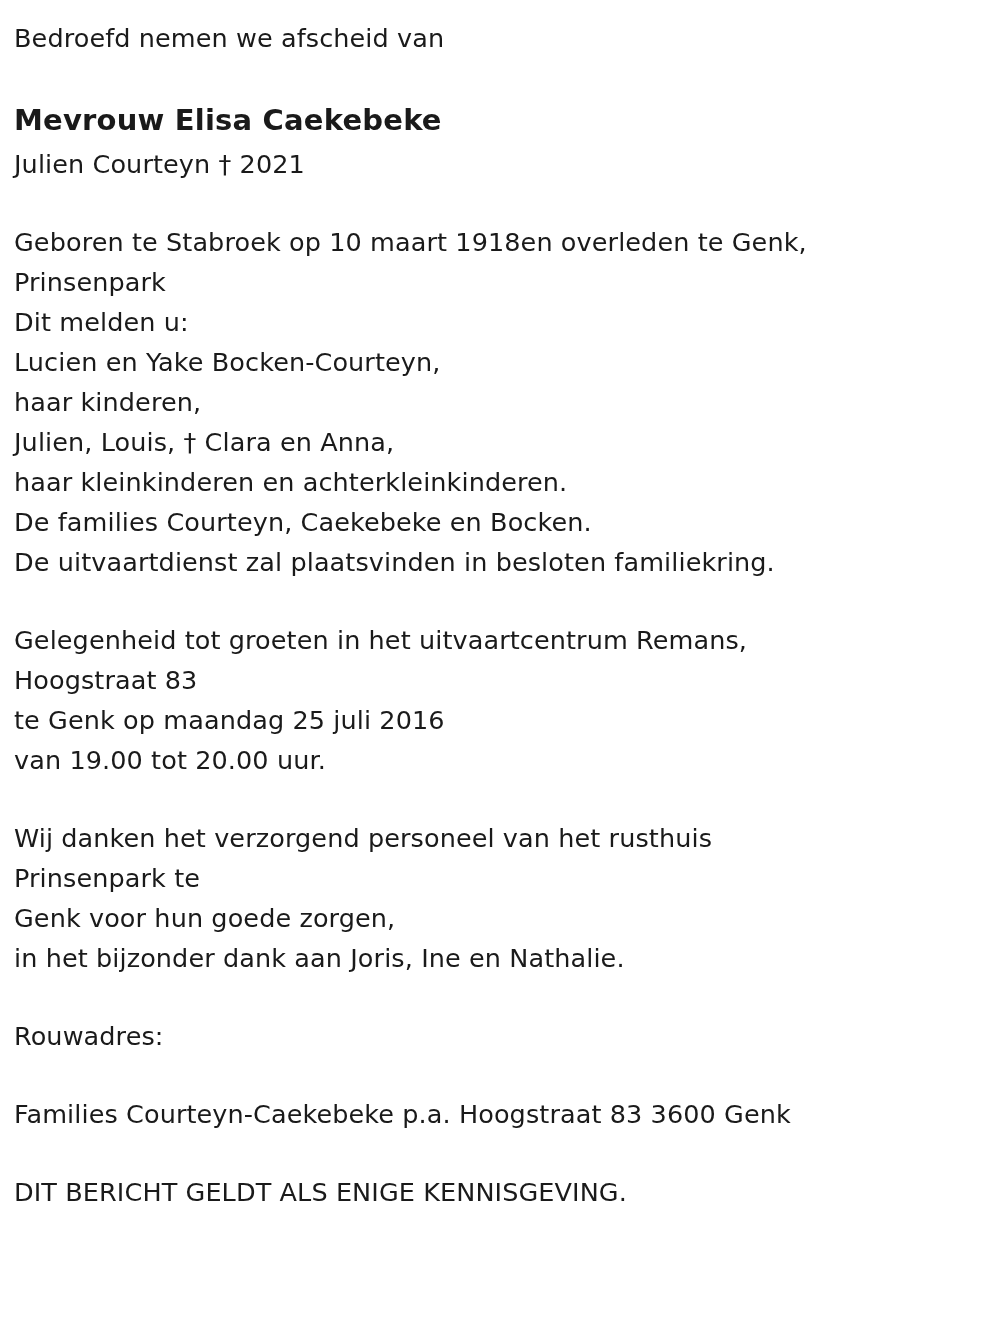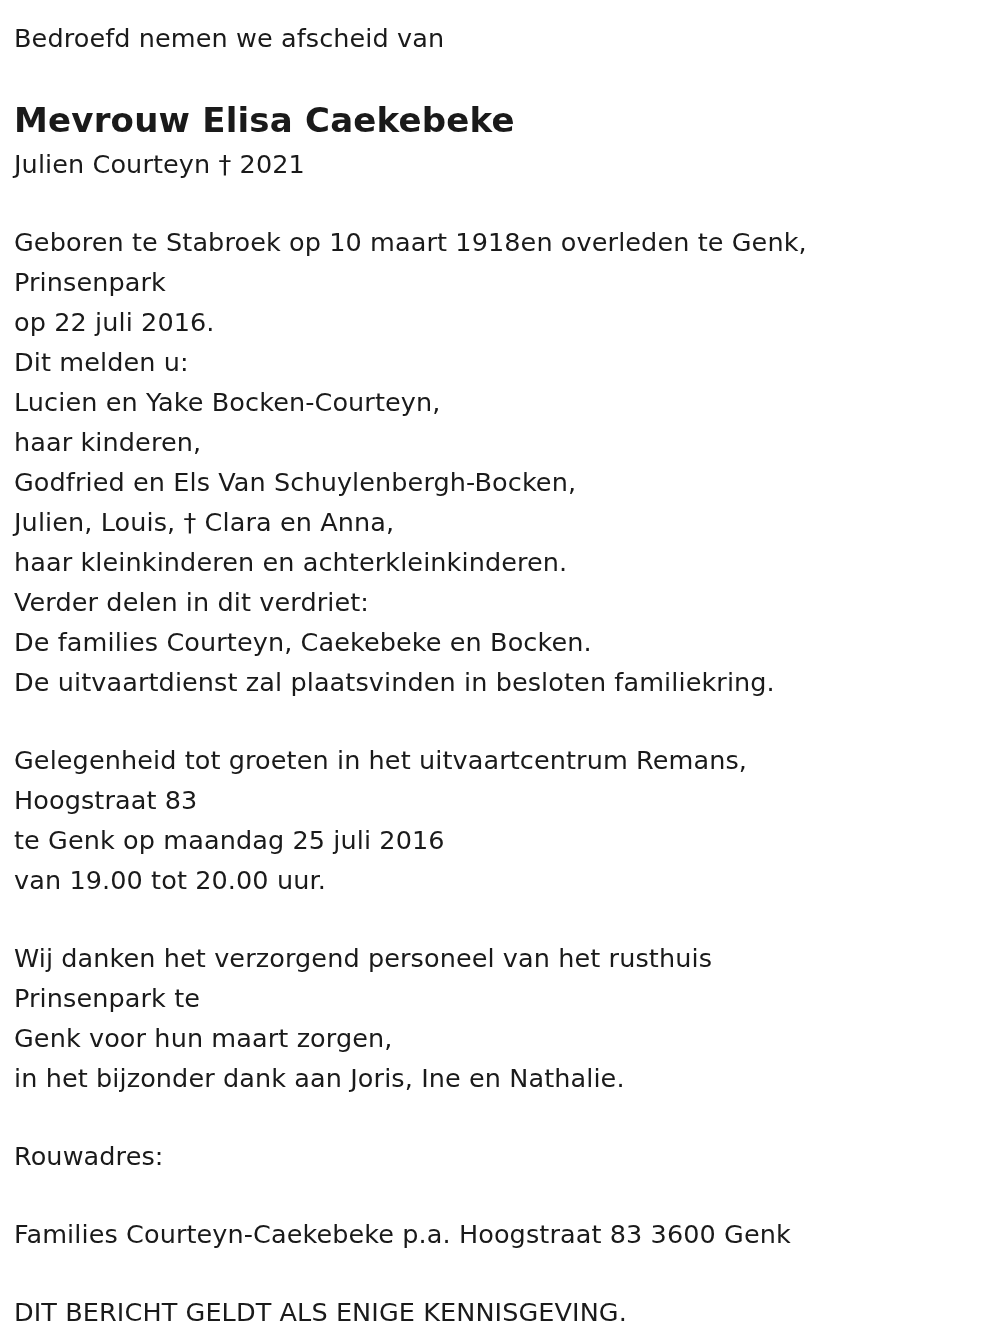--- a/index.html
+++ b/index.html
@@ -19,21 +19,21 @@
     min-height: 1344px;
     padding: 18px 16px 18px 14px;
   }
   .line {
     font-size: 25.5px;
     line-height: 40px;
     white-space: pre-wrap;
     letter-spacing: 0.1px;
   }
   .name {
-    font-size: 34px;
+    font-size: 29px;
     line-height: 48px;
     font-weight: bold;
     letter-spacing: 0.2px;
   }
   .spacer-lg { height: 38px; }
 </style>
 </head>
 <body>
 
 <div class="page">
@@ -41,43 +41,40 @@
   <div class="line">Bedroefd nemen we afscheid van</div>
 
   <div class="spacer-lg"></div>
 
   <div class="name">Mevrouw Elisa Caekebeke</div>
   <div class="line">Julien Courteyn † 2021</div>
 
   <div class="spacer-lg"></div>
 
   <div class="line">Geboren te Stabroek op 10 maart 1918en overleden te Genk, Prinsenpark</div>
-  <div class="line">op 22 juli 2016.</div>
   <div class="line">Dit melden u:</div>
 
   <div class="line">Lucien en Yake Bocken-Courteyn,</div>
   <div class="line">haar kinderen,</div>
-  <div class="line">Godfried en Els Van Schuylenbergh-Bocken,</div>
   <div class="line">Julien, Louis, † Clara en Anna,</div>
   <div class="line">haar kleinkinderen en achterkleinkinderen.</div>
 
-  <div class="line">Verder delen in dit verdriet:</div>
   <div class="line">De families Courteyn, Caekebeke en Bocken.</div>
   <div class="line">De uitvaartdienst zal plaatsvinden in besloten familiekring.</div>
 
   <div class="spacer-lg"></div>
 
   <div class="line">Gelegenheid tot groeten in het uitvaartcentrum Remans, Hoogstraat 83</div>
   <div class="line">te Genk op maandag 25 juli 2016</div>
   <div class="line">van 19.00 tot 20.00 uur.</div>
 
   <div class="spacer-lg"></div>
 
   <div class="line">Wij danken het verzorgend personeel van het rusthuis Prinsenpark te</div>
-  <div class="line">Genk voor hun maart zorgen,</div>
+  <div class="line">Genk voor hun goede zorgen,</div>
   <div class="line">in het bijzonder dank aan Joris, Ine en Nathalie.</div>
 
   <div class="spacer-lg"></div>
 
   <div class="line">Rouwadres:</div>
 
   <div class="spacer-lg"></div>
 
   <div class="line">Families Courteyn-Caekebeke p.a. Hoogstraat 83 3600 Genk</div>
 

